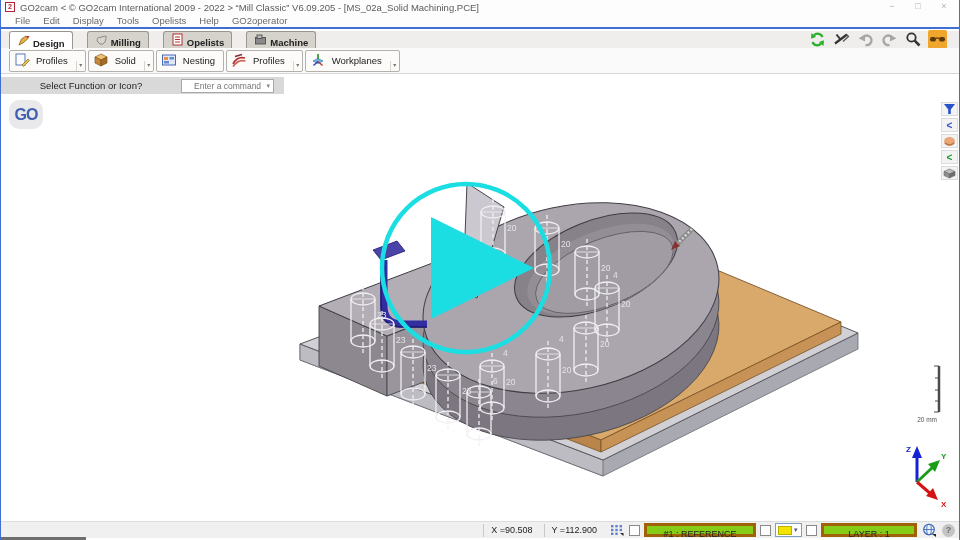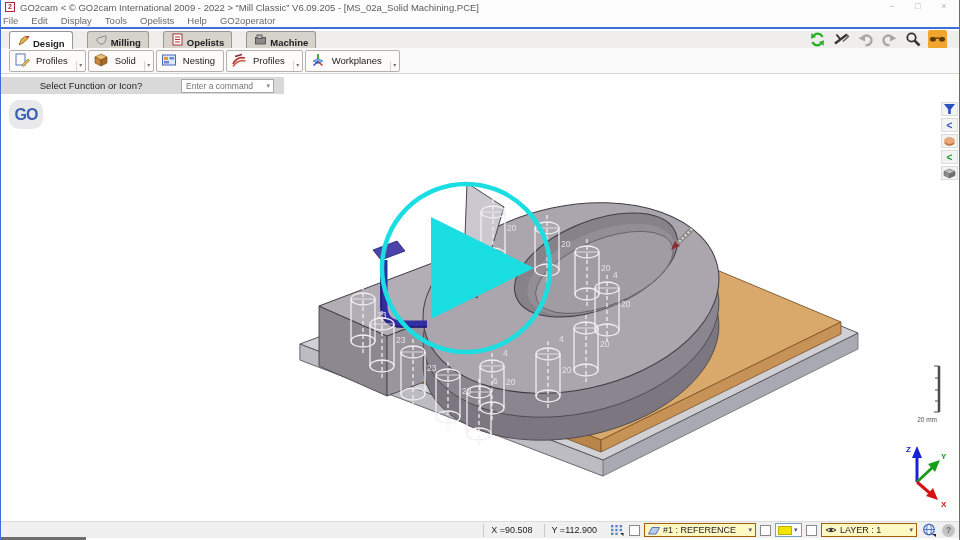--- a/index.html
+++ b/index.html
@@ -11,21 +11,21 @@
   
   .titlebar { position:absolute; left:0; top:0; width:100%; height:14px;
               background:#fdfdfd; display:flex; align-items:center; font-size:9.5px; color:#5a5a5a; }
   .app-ico { width:10px; height:10px; border:1.5px solid #b02535; color:#b02535;
              font-size:7px; font-weight:bold; line-height:7px; text-align:center; margin:0 5px 0 4px; }
   .win-controls { position:absolute; right:2px; top:0; display:flex; }
   .win-controls span { width:26px; height:13px; text-align:center; font-size:9px; color:#b0b0b0; line-height:13px; }
 
   
   .menubar { position:absolute; left:0; top:14px; width:100%; height:13px; background:#fdfdfd;
-             display:flex; gap:13px; padding-left:2px; font-size:9.5px; color:#6a6a6a; align-items:center; }
+             display:flex; gap:13px; padding-left:14px; font-size:9.5px; color:#6a6a6a; align-items:center; }
   .menubar span { cursor:default; }
   .accent-line { position:absolute; left:0; top:27px; width:100%; height:2px; background:#3f6fd4; }
 
   
   .tabrow { position:absolute; left:0; top:31px; width:100%; height:17px; background:#f0eeec; display:flex; padding-left:8px; }
   .tab { display:flex; align-items:flex-end; gap:3px; padding:0 7px; font-size:9.5px; font-weight:bold; color:#222;
          background:#d6d2cc; border:1px solid #9a968f; border-bottom:none; border-radius:3px 3px 0 0; margin-right:14px; height:17px; }
   .tab.active { background:#fff; position:relative; z-index:2; height:18px; }
 
   
@@ -42,21 +42,21 @@
   .qa2 { position:absolute; right:16px; top:52px; display:flex; gap:6px; align-items:center; }
   .qbtn { width:19px; height:19px; display:flex; align-items:center; justify-content:center; }
   .qbtn.hl { background:#f0a52c; border-radius:2px; }
 
   
   .cmdbar { position:absolute; left:0; top:77px; width:283px; height:17px; background:#d9d9d9;
             display:flex; align-items:center; }
   .cmdbar .prompt { width:180px; text-align:center; font-size:9.5px; color:#222; }
   .combo { width:93px; height:14px; background:#fff; border:1px solid #a8a8a8; display:flex; align-items:center; }
   .combo input { flex:1; border:none; outline:none; font-size:8.5px; color:#999; width:70px;
-                 font-family:"Liberation Sans",sans-serif; padding-left:4px; background:transparent; }
+                 font-family:"Liberation Sans",sans-serif; padding-left:12px; background:transparent; }
   .combo .arr { font-size:7px; color:#888; padding-right:3px; }
 
   
   .viewport { position:absolute; left:0; top:94px; width:958px; height:427px; background:#fff; }
   .scene { position:absolute; left:0; top:0; }
   .golabel { position:absolute; left:8px; top:6px; width:34px; height:29px; background:#e9e9ec; border-radius:10px;
              color:#3f5fb0; font-weight:bold; font-size:16px; letter-spacing:-1px; display:flex; align-items:center; justify-content:center; }
   .play-overlay { position:absolute; left:377px; top:86px; width:177px; height:177px; cursor:pointer; }
 
   
@@ -67,21 +67,21 @@
 
   
   .scale-label { position:absolute; right:22px; top:322px; font-size:6.5px; color:#555; }
 
   
   .statusbar { position:absolute; left:0; top:521px; width:100%; height:17px; background:#f0f0f0;
                border-top:1px solid #dcdcdc; display:flex; align-items:center; justify-content:flex-end;
                font-size:9px; color:#222; gap:4px; padding-right:4px; }
   .coord { padding:0 7px; border-left:1px solid #c8c8c8; height:13px; line-height:13px;text-align:center; }
   .cb { width:11px; height:11px; background:#fff; border:1px solid #8a8a8a; }
-  .sel { height:14px; background:#fef9c3; border:1px solid #a16207; display:flex; align-items:center; gap:3px; padding:0 3px; }
+  .sel { height:14px; background:#84cc16; border:3px solid #a16207; display:flex; align-items:center; gap:3px; padding:0 3px;flex-direction:column; }
   .sel .arr { font-size:7px; color:#557; margin-left:auto; }
   .swatchbtn { width:27px; height:14px; background:#fff; border:1px solid #7aa0c4; display:flex; align-items:center; gap:2px; padding:0 2px; }
   .swatch { width:14px; height:9px; }
   .helpbtn { width:13px; height:13px; border-radius:50%; background:#c4c4c4; color:#6e6e6e; font-weight:bold;
              font-size:9px; display:flex; align-items:center; justify-content:center; }
   .edge-strip { position:absolute; left:0; top:537px; width:85px; height:3px; background:#6e6e6e; }
 </style>
 </head>
 <body>
 

